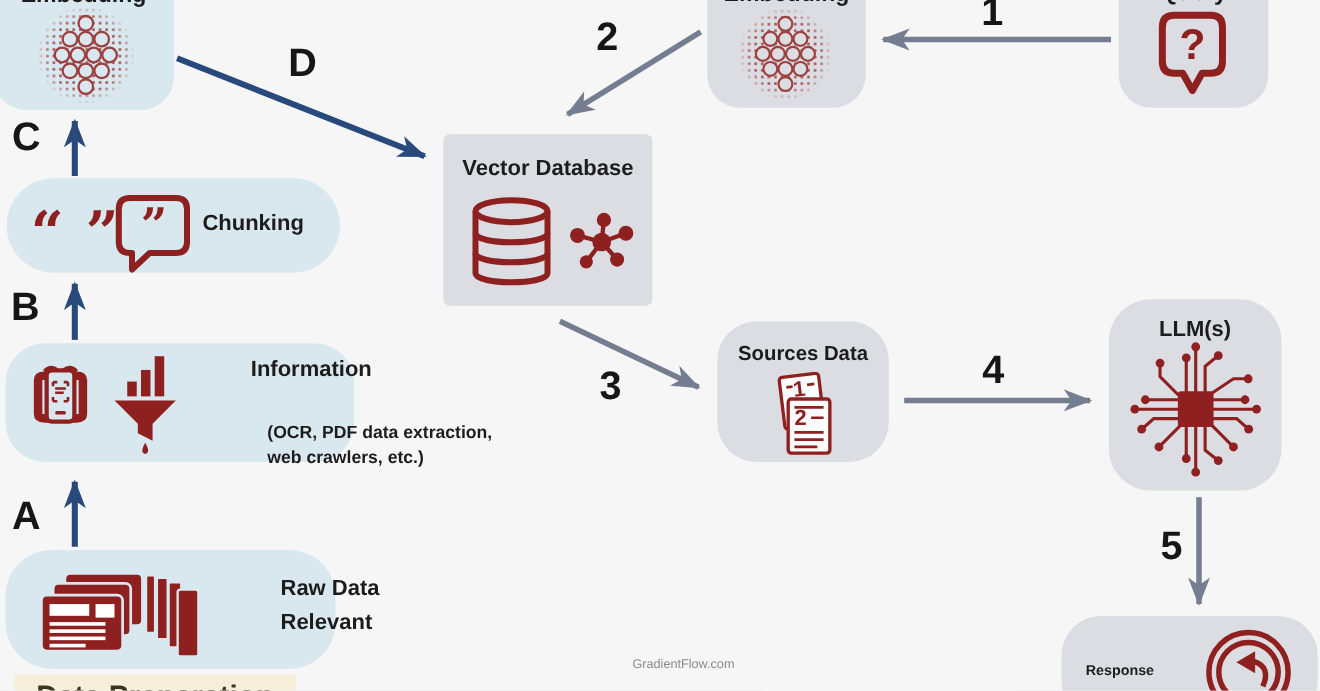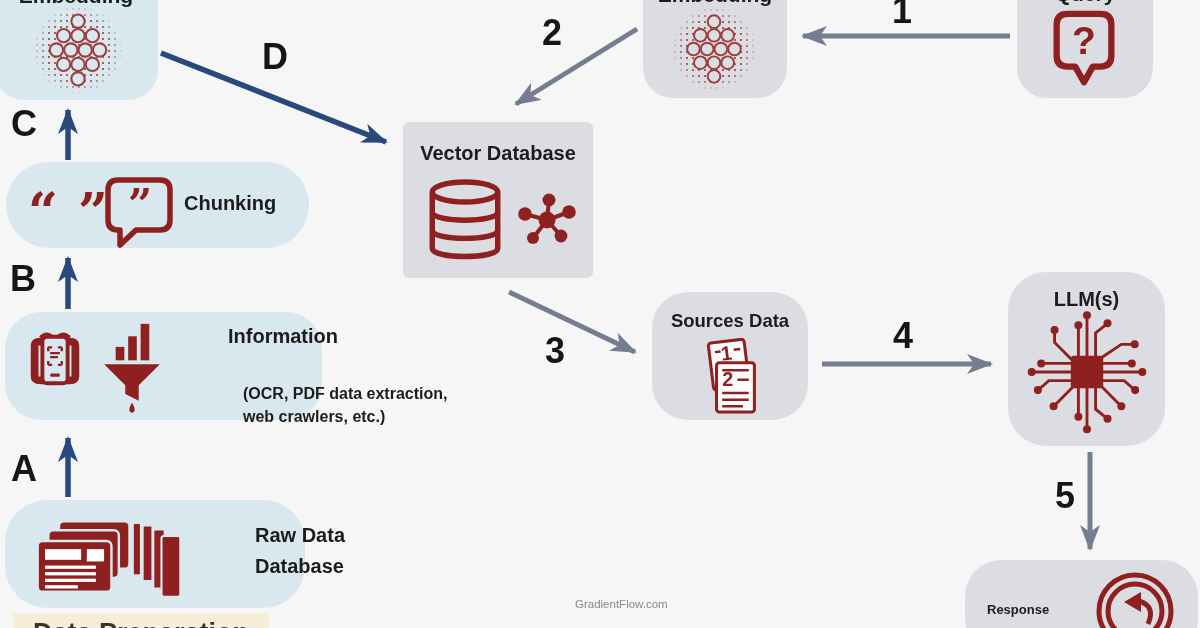--- a/index.html
+++ b/index.html
@@ -113,21 +113,21 @@
       <path d="M2 46 H60 L38 68 V84 L24 77 V68 Z" fill="#8e2020"></path>
       <path d="M31 86 q-5.5 9.5 0 10.5 q5.5 -1 0 -10.5" fill="#8e2020"></path>
     </svg>
   </div>
 
   <div class="step-label" style="left:11px;top:448px;">A</div>
 
   <div class="box blue" style="left:5px;top:500px;width:300px;height:108px;border-radius:42px;">
     <div class="box-title two-line" style="left:210px;top:20px;font-size:20px;">
       <div>Raw Data</div>
-      <div>Database</div>
+      <div>Relevant</div>
     </div>
   </div>
   <div class="icon" style="left:20px;top:518px;width:178px;height:82px;">
     <svg viewBox="0 0 178 100">
       <rect x="28" y="4" width="86" height="58" rx="6" fill="#8e2020" stroke="#d8e8ee" stroke-width="3"></rect>
       <rect x="15" y="15" width="86" height="58" rx="6" fill="#8e2020" stroke="#d8e8ee" stroke-width="3"></rect>
       <rect x="2" y="28" width="90" height="62" rx="6" fill="#8e2020" stroke="#d8e8ee" stroke-width="3"></rect>
       <rect x="11" y="38" width="44" height="13" fill="#ffffff"></rect>
       <rect x="62" y="38" width="21" height="15" fill="#ffffff"></rect>
       <rect x="11" y="58" width="62" height="4" fill="#ffffff"></rect>

